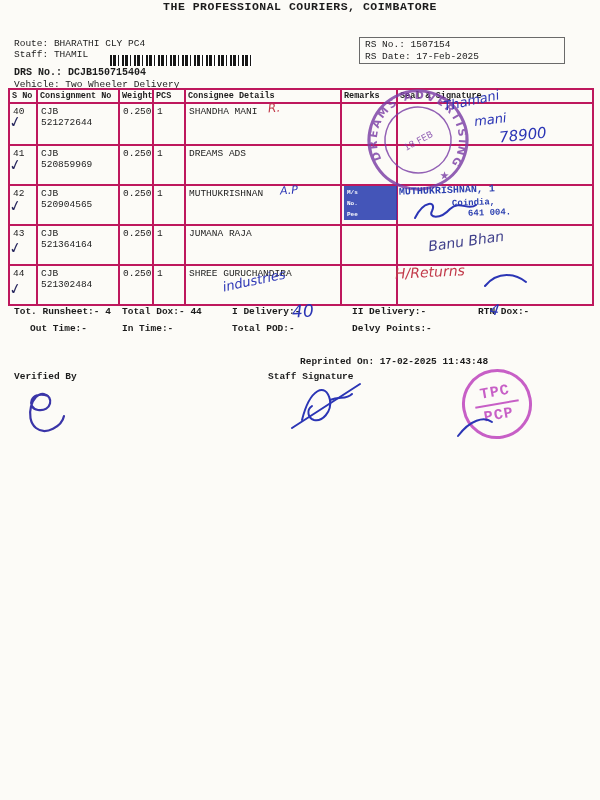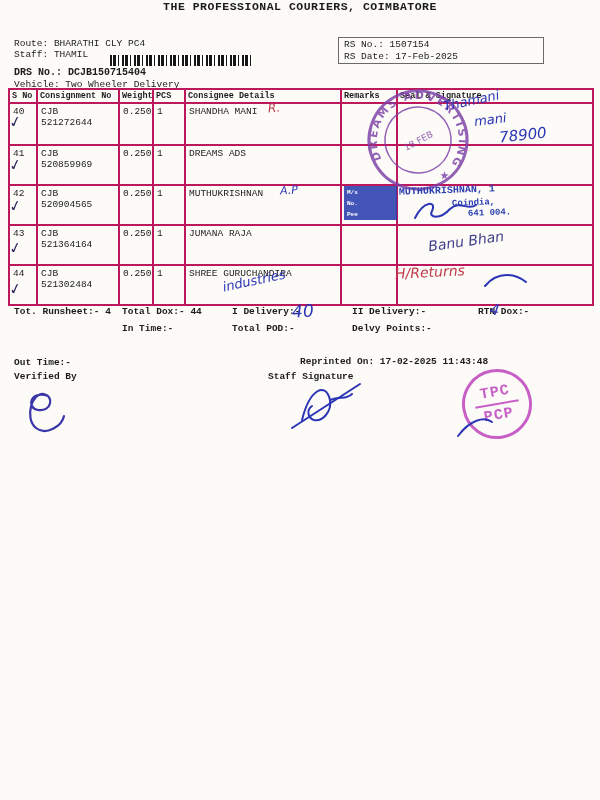--- a/index.html
+++ b/index.html
@@ -8,21 +8,21 @@
     position:relative; width:600px; height:611px; overflow:hidden;
     background:#fcfbf7; color:#1c1c1c;
     font-family:"Liberation Mono","DejaVu Sans Mono",monospace;
     border-radius:13px;
   }
   .abs { position:absolute; white-space:nowrap; }
   .b { font-weight:bold; }
   .doc-title { left:0; right:0; top:7; text-align:center; font-weight:bold; font-size:11.5px; letter-spacing:.5px; }
   .doc-subtitle { left:0; right:0; top:22; text-align:center; font-weight:bold; font-size:11px; }
   .meta { font-size:9.5px; }
-  .rs-box { left:338px; top:37px; width:206px; height:27px; border:1px solid #6a6a6a; padding:1px 5px; font-size:9.5px; line-height:12px; }
+  .rs-box { left:359px; top:37px; width:206px; height:27px; border:1px solid #6a6a6a; padding:1px 5px; font-size:9.5px; line-height:12px; }
   .barcode { left:110px; top:55px; width:143px; height:11px;
     background:repeating-linear-gradient(90deg,#161616 0 2px,#fff 2px 3px,#161616 3px 6px,#fff 6px 8px,#161616 8px 9px,#fff 9px 12px); }
   table.runsheet { position:absolute; left:8px; top:88px; width:584px; border-collapse:collapse; table-layout:fixed; }
   table.runsheet th, table.runsheet td { border:2px solid #be185d; vertical-align:top; text-align:left; overflow:hidden; }
   table.runsheet th { font-size:8.5px; font-weight:bold; padding:1px 2px; height:13px; }
   table.runsheet td { font-size:9.5px; padding:2px 3px; }
   td.center { text-align:center; }
   .hand { position:absolute; font-family:"DejaVu Sans",sans-serif; font-style:italic; color:#2b35b5; white-space:nowrap; }
   .hand.red { color:#c23a4a; }
   .hand.dark { color:#3f3f8a; }
@@ -170,21 +170,21 @@
   <svg style="left:480px; top:268px;" width="50" height="26" viewBox="0 0 50 26">
     <path d="M5,18 C18,2 36,6 46,14" fill="none" stroke="#2b35b5" stroke-width="2" stroke-linecap="round"></path>
   </svg>
 
   <span class="abs foot" style="left:14px;  top:306px;">Tot. Runsheet:- 4</span>
   <span class="abs foot" style="left:122px; top:306px;">Total Dox:-  44</span>
   <span class="abs foot" style="left:232px; top:306px;">I Delivery:-</span>
   <span class="abs foot" style="left:352px; top:306px;">II Delivery:-</span>
   <span class="abs foot" style="left:442px; top:306px;padding-left:36px;">RTN Dox:-</span>
 
-  <span class="abs foot" style="left:14px;  top:323px;margin-top:34px;">Out Time:-</span>
+  <span class="abs foot" style="left:30px;  top:323px;">Out Time:-</span>
   <span class="abs foot" style="left:122px; top:323px;">In Time:-</span>
   <span class="abs foot" style="left:232px; top:323px;">Total POD:-</span>
   <span class="abs foot" style="left:352px; top:323px;">Delvy Points:-</span>
 
   <span class="abs foot" style="left:300px; top:356px;">Reprinted On: 17-02-2025 11:43:48</span>
 
   <span class="abs foot" style="left:14px;  top:371px;">Verified By</span>
   <span class="abs foot" style="left:268px; top:371px;">Staff Signature</span>
 
   <span class="hand" style="left:292px; top:301px; font-size:17px; transform:rotate(-3deg);">40</span>

